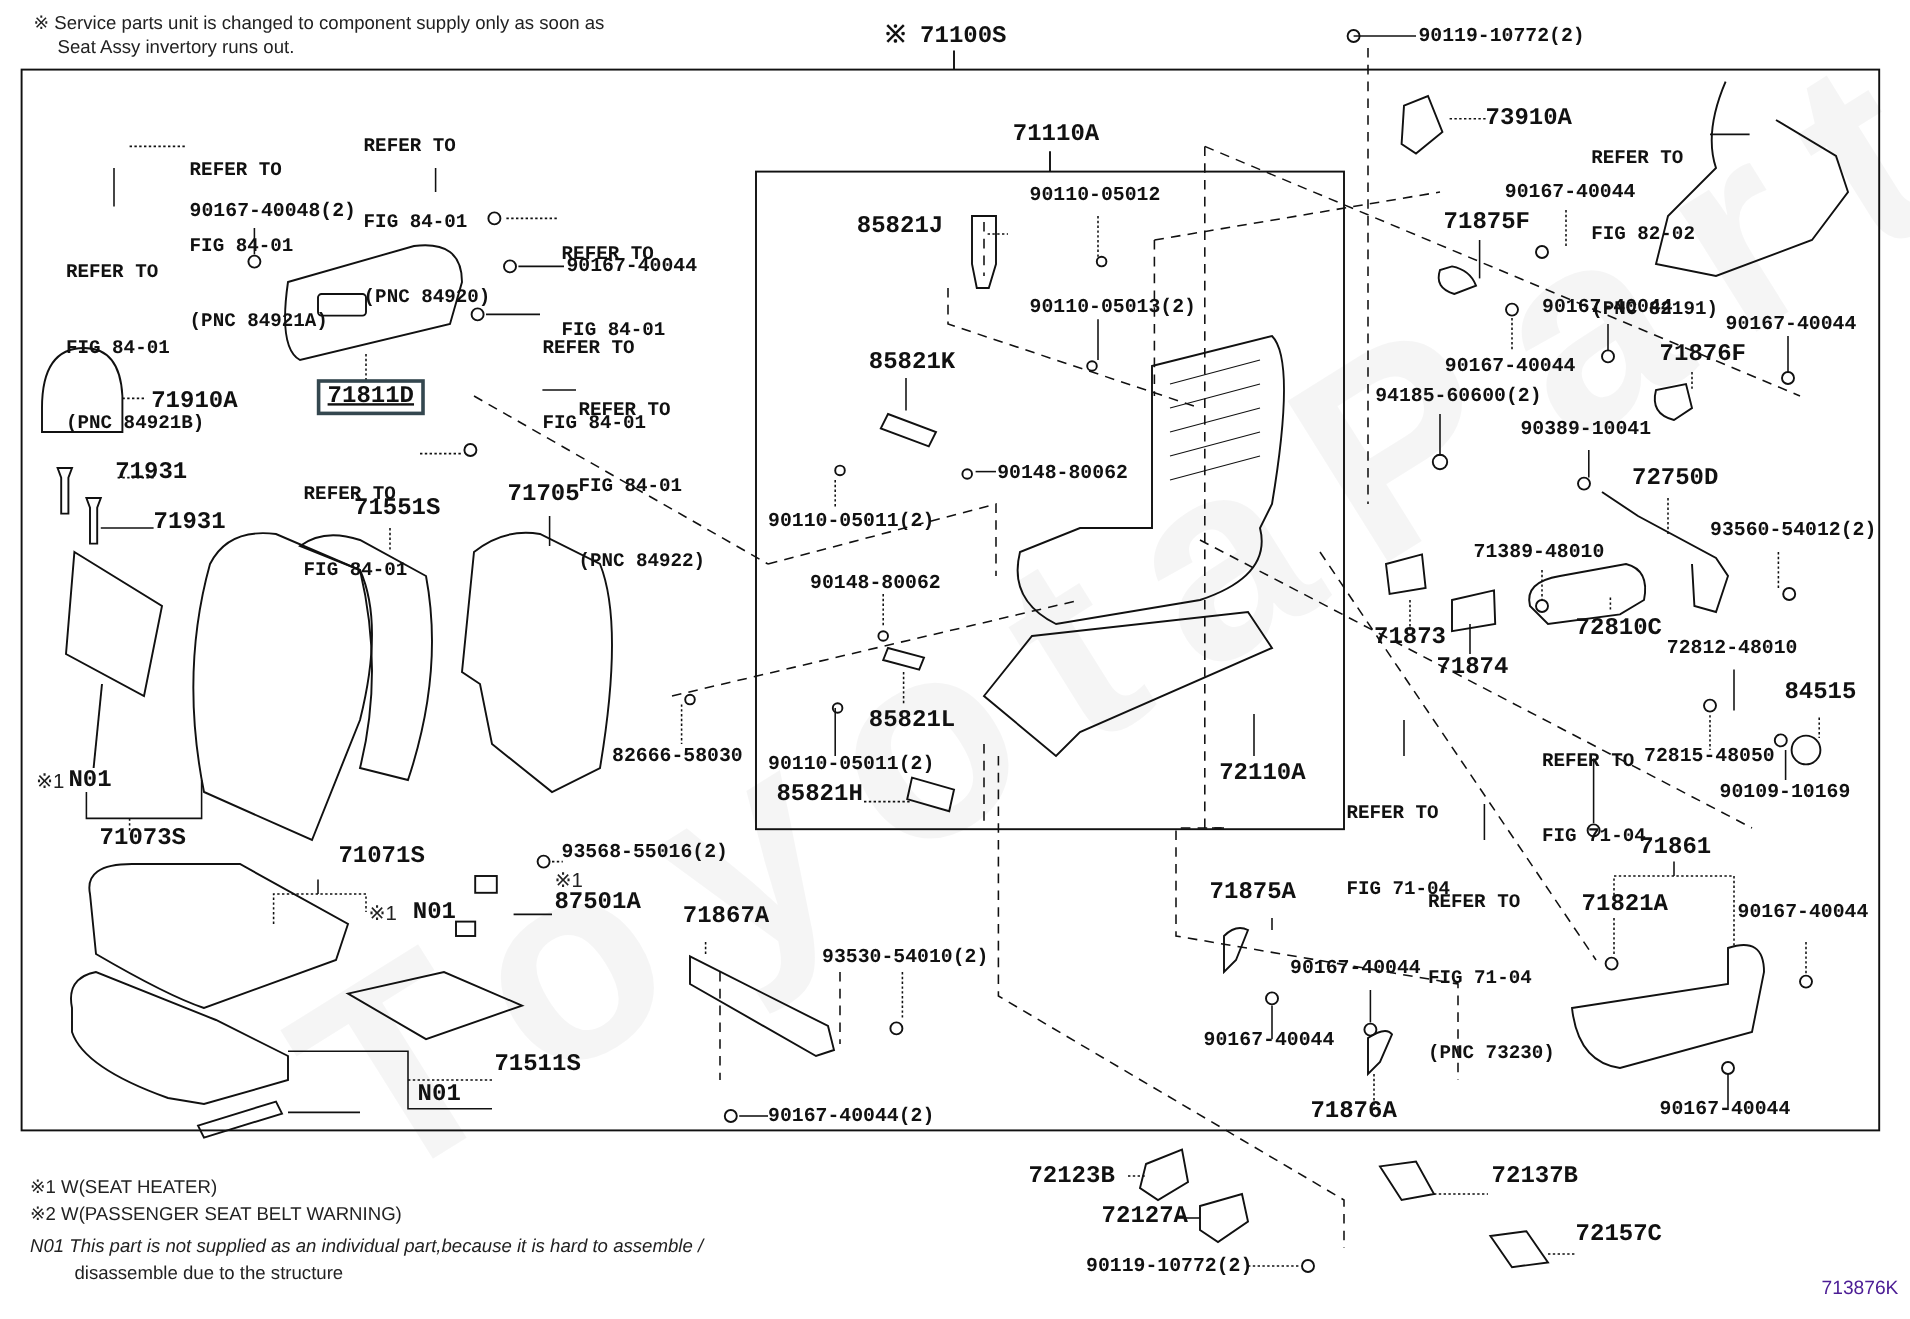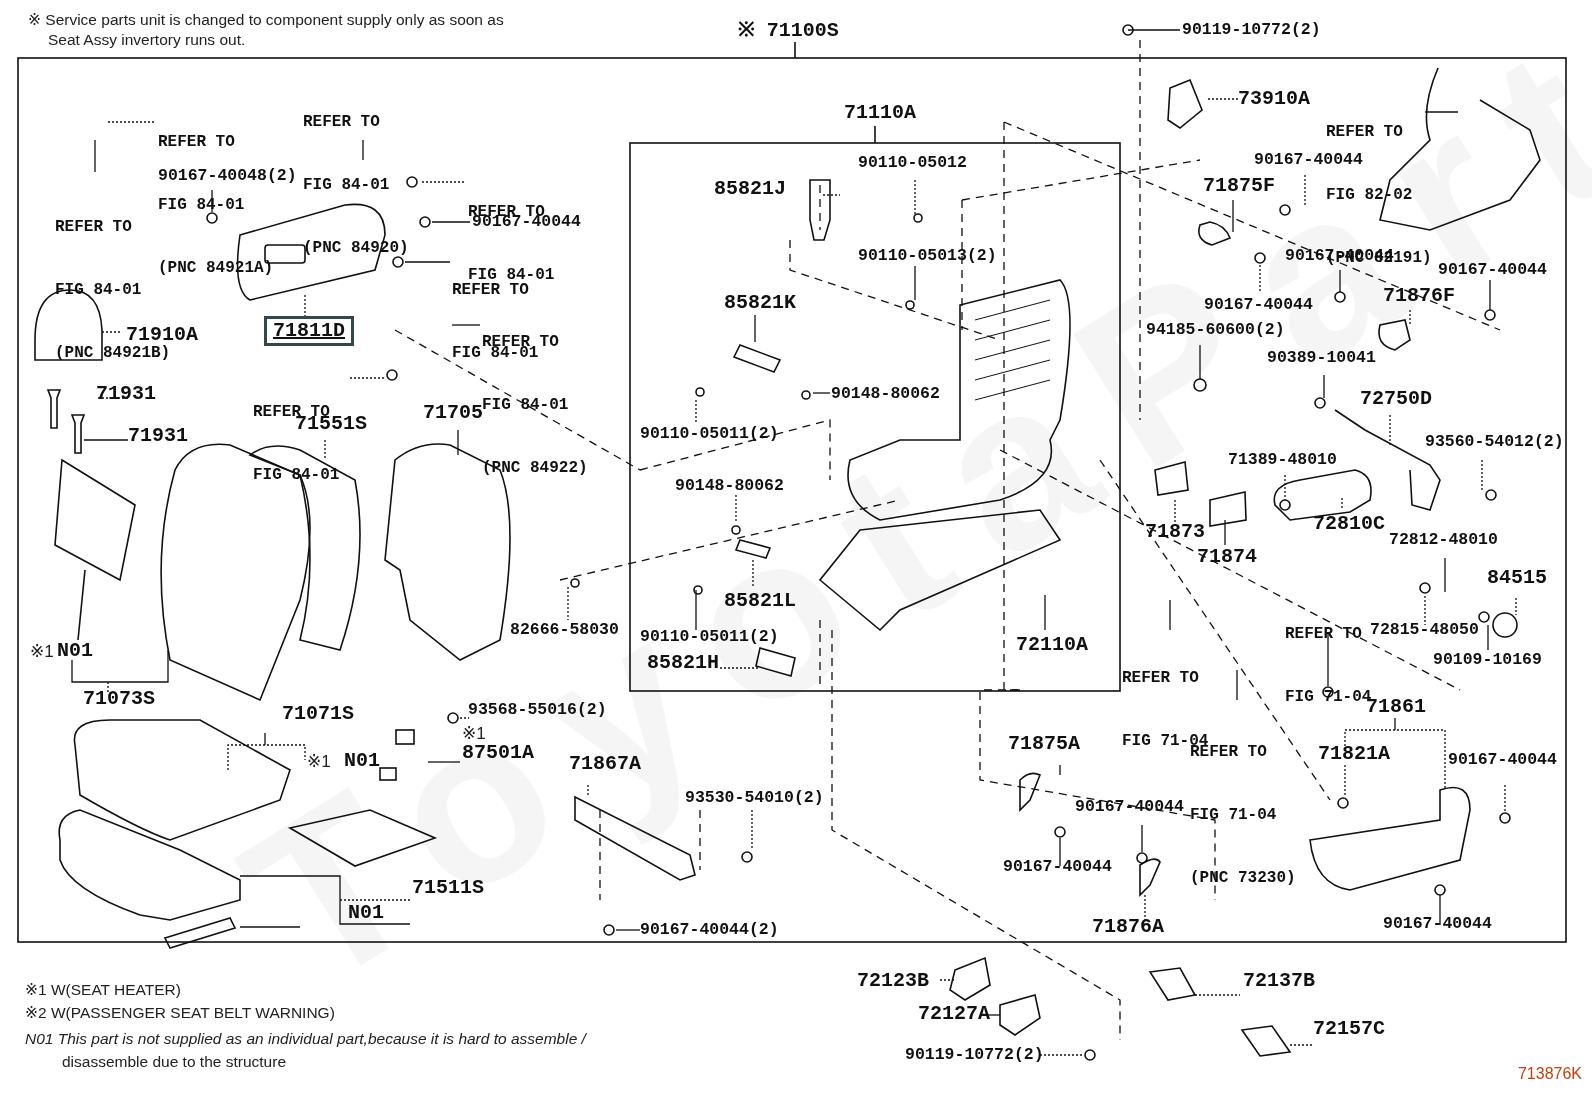--- a/index.html
+++ b/index.html
@@ -4,21 +4,21 @@
 <style>
   html, body { margin: 0; padding: 0; background: #ffffff; }
   body { width: 1592px; height: 1099px; position: relative; overflow: hidden; font-family: "Liberation Mono", "DejaVu Sans Mono", monospace; color: #111; }
   .note { position: absolute; font-family: "Liberation Sans", "DejaVu Sans", sans-serif; font-size: 15.5px; line-height: 20px; color: #222; white-space: nowrap; }
   .lbl { position: absolute; font-family: "Liberation Mono", "DejaVu Sans Mono", monospace; font-weight: bold; font-size: 16.5px; line-height: 19px; white-space: pre; color: #111; }
   .lbl.big { font-size: 20px; line-height: 22px; }
   .lbl.ref { font-size: 16px; line-height: 21px; }
   .highlight { position: absolute; border: 3px solid #34474f; padding: 1px 6px; text-decoration: underline; }
   .watermark { position: absolute; font-family: "Liberation Sans", sans-serif; font-size: 230px; font-weight: bold; color: rgba(0,0,0,0.04); transform: rotate(-32deg); left: 140px; top: 330px; letter-spacing: 40px; pointer-events: none; white-space: nowrap; }
   svg#art { position: absolute; left: 0; top: 0; }
-  .fig-id { position: absolute; font-family: "Liberation Sans", sans-serif; font-size: 16px; right: 10px; bottom: 16px; color: #c2410c; }
+  .fig-id { position: absolute; font-family: "Liberation Sans", sans-serif; font-size: 16px; right: 10px; bottom: 16px; color: #4c1d95; }
 </style>
 </head>
 <body>
 
 <div class="watermark">ToyotaParts</div>
 
 <svg id="art" width="1592" height="1099" viewBox="0 0 1592 1099" fill="none" stroke="#111" stroke-width="1.6">
 
   <rect x="18" y="58" width="1548" height="884" stroke-width="1.6"></rect>
   <line x1="795" y1="42" x2="795" y2="58"></line>

